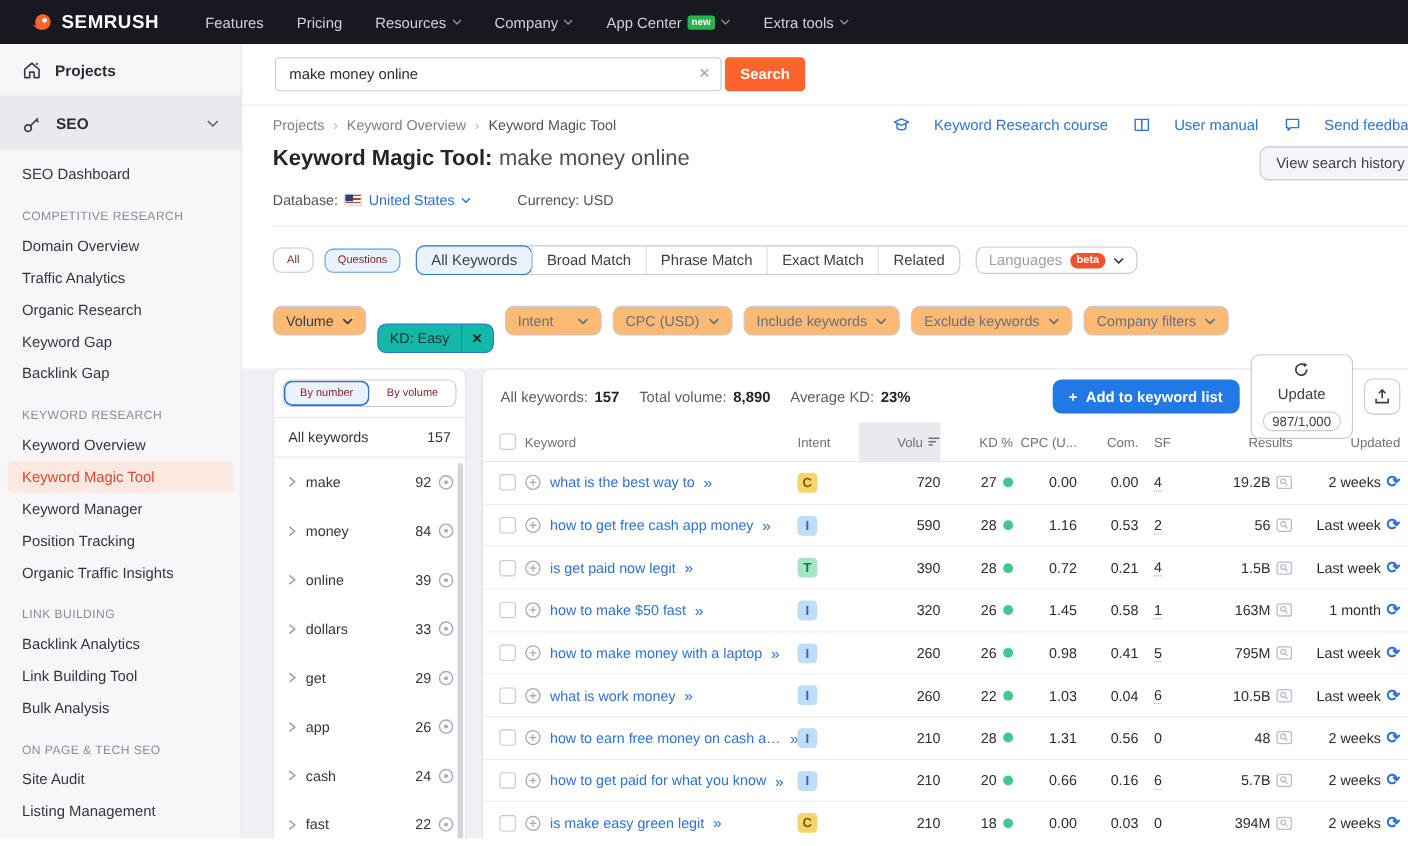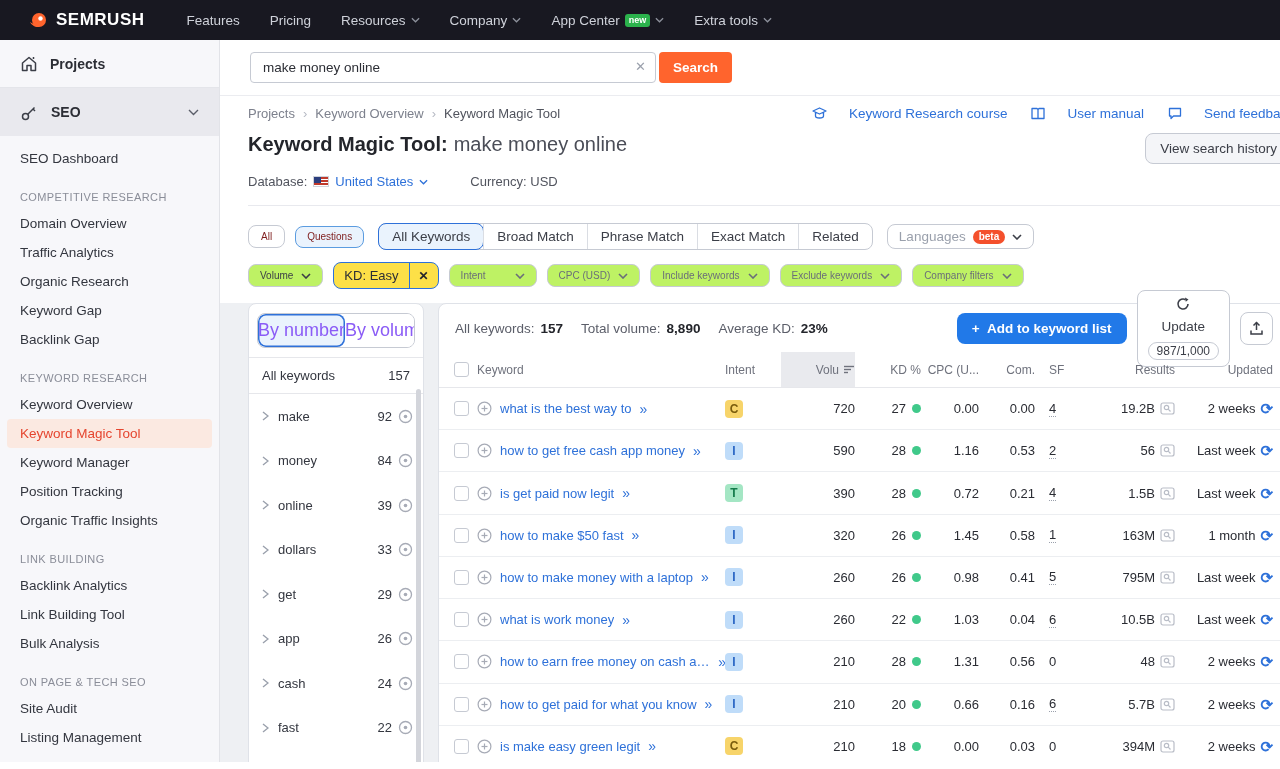--- a/index.html
+++ b/index.html
@@ -64,35 +64,35 @@
   .tab-group { display:flex; border:1px solid #c6cad3; border-radius:8px; background:#fff; margin-left:4px; }
   .tg-seg { padding:5px 13px; font-size:13.5px; color:#3b3e47; border-left:1px solid #dadde3; cursor:pointer; white-space:nowrap; display:flex; align-items:center; }
   .tg-seg:first-child { border-left:none; }
   .tg-seg.sel { border:1.5px solid #2e71d9; border-radius:8px; background:#eaf3fd; margin:-1px; padding:5px 13px; }
   .lang-dd { display:flex; align-items:center; gap:7px; border:1px solid #c6cad3; border-radius:8px; background:#fff; padding:4px 11px; margin-left:4px; cursor:pointer; }
   .lang-dd .lbl { font-size:13.5px; color:#9aa0ac; }
   .badge-beta { background:#f4502c; color:#fff; font-size:10px; font-weight:700; border-radius:8px; padding:2px 6px; line-height:1; }
 
   
   .filtersrow { display:flex; align-items:center; gap:10px; padding-left:28px; margin-top:12px; }
-  .fpill { display:flex; align-items:center; gap:8px; border:1px solid #c6cad3; border-radius:8px; background:#bef264; padding:5px 11px; font-size:10px; color:#6a6e79; cursor:pointer; white-space:nowrap; }
+  .fpill { display:flex; align-items:center; gap:8px; border:1px solid #c6cad3; border-radius:8px; background:#fdba74; padding:5px 11px; font-size:13px; color:#6a6e79; cursor:pointer; white-space:nowrap; }
   .fpill.dark { color:#3b3e47; }
   .fpill.intent { width:88px; justify-content:space-between; }
-  .kd-pill { display:flex; align-items:stretch; border:1.5px solid #2e71d9; border-radius:8px; background:#fde047; overflow:hidden; cursor:pointer; }
+  .kd-pill { display:flex; align-items:stretch; border:1.5px solid #2e71d9; border-radius:8px; background:#14b8a6; overflow:hidden; cursor:pointer;margin-top:32px; }
   .kd-lbl { padding:5px 10px; font-size:13px; color:#2c2e35; }
   .kd-x { padding:5px 9px; border-left:1.5px solid #2e71d9; font-size:12px; color:#23252b; display:flex; align-items:center; font-weight:700; }
 
   
   .workspace { flex:1; background:#eef0f3; margin-top:14px; padding:0 0 0 28px; display:flex; gap:14px; min-height:0; }
   .card { background:#fff; border:1px solid #dfe2e8; border-radius:8px 8px 0 0; }
 
   .groups-card { width:176px; flex-shrink:0; position:relative; overflow:hidden; }
   .toggle-area { padding:9px 8px; border-bottom:1px solid #e6e7eb; }
   .toggle { display:flex; border:1px solid #c6cad3; border-radius:8px; overflow:hidden; }
-  .tgl-seg { flex:1; text-align:center; padding:6px 0; font-size:18px; color:#8b5cf6; cursor:pointer; background:#fff; white-space:nowrap; }
+  .tgl-seg { flex:1; text-align:center; padding:6px 0; font-size:10px; color:#7f1d1d; cursor:pointer; background:#fff; white-space:nowrap; }
   .tgl-seg.sel { background:#eaf3fd; box-shadow:inset 0 0 0 1.5px #2e71d9; border-radius:8px; }
   .groups-header { display:flex; align-items:center; justify-content:space-between; padding:0 13px 0 13px; height:36px; border-bottom:1px solid #e6e7eb; font-size:13px; color:#33363f; }
   .g-row { display:flex; align-items:center; height:44.5px; padding:0 10px 0 13px; cursor:pointer; }
   .g-chev { margin-right:9px; display:flex; }
   .g-name { font-size:13px; color:#33363f; }
   .g-count { margin-left:auto; font-size:13px; color:#33363f; margin-right:6px; }
   .g-scrollbar { position:absolute; right:2px; top:85px; bottom:3px; width:5px; }
   .g-thumb { width:5px; height:100%; background:#d3d5db; border-radius:3px; }
 
   .table-card { flex:1; min-width:0; margin-right:-8px; display:flex; flex-direction:column; }

